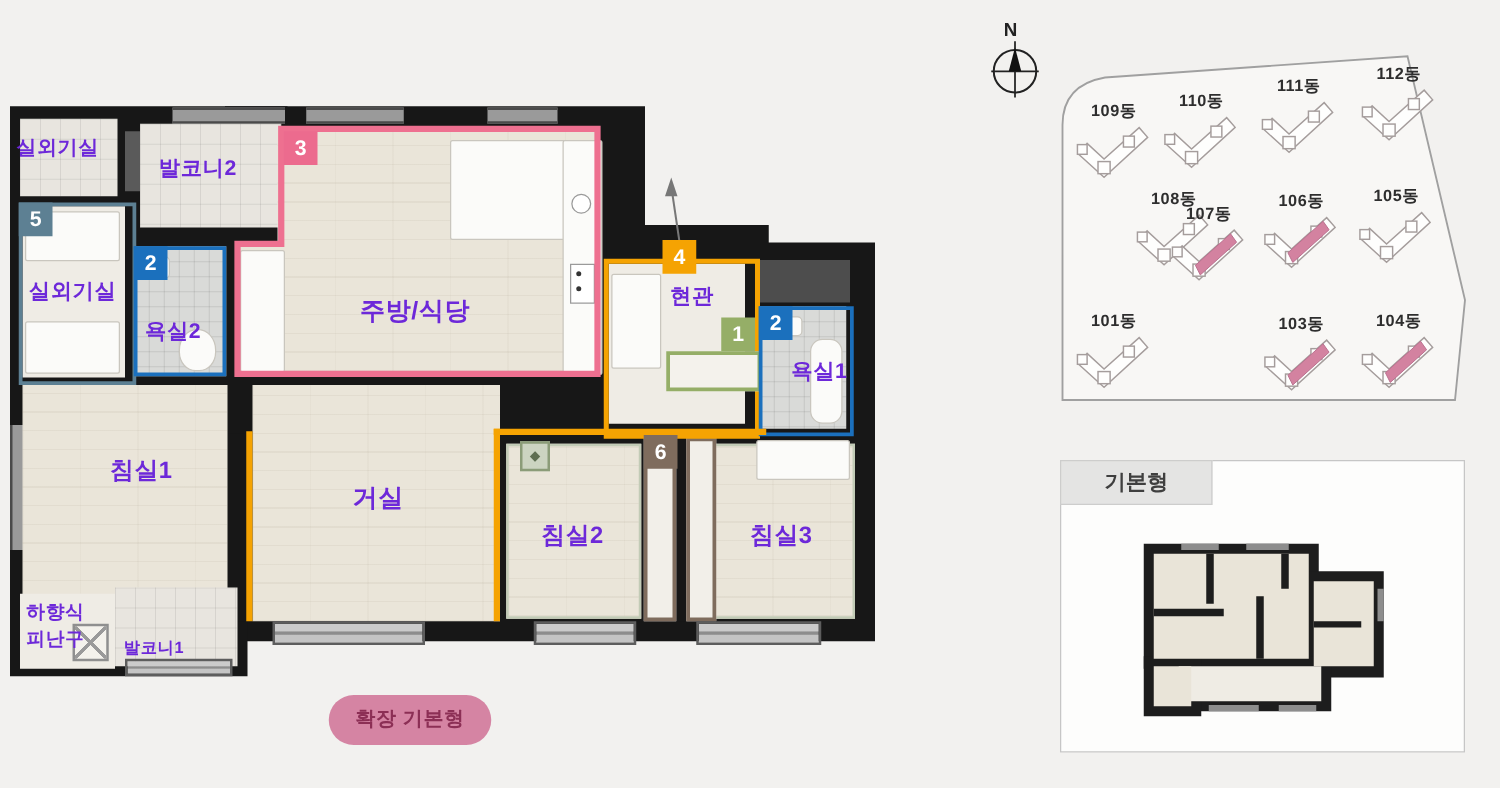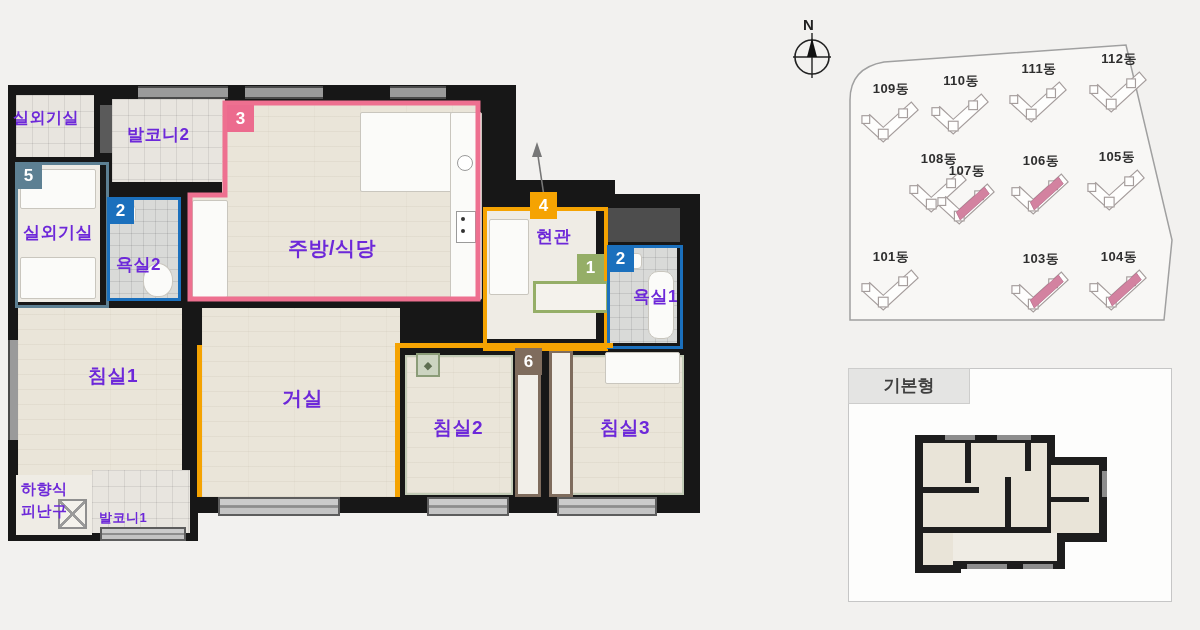--- a/index.html
+++ b/index.html
@@ -159,20 +159,21 @@
     <div class="lbl" style="left:625px;top:200px;font-size:17px;">욕실1</div>
     <div class="lbl" style="left:80px;top:278px;font-size:19px;">침실1</div>
     <div class="lbl" style="left:274px;top:300px;font-size:20px;">거실</div>
     <div class="lbl" style="left:425px;top:330px;font-size:19px;">침실2</div>
     <div class="lbl" style="left:592px;top:330px;font-size:19px;">침실3</div>
     <div class="lbl" style="left:13px;top:395px;font-size:15px;">하향식</div>
     <div class="lbl" style="left:13px;top:417px;font-size:15px;">피난구</div>
     <div class="lbl" style="left:91px;top:424px;font-size:13px;">발코니1</div>
   </div>
 
+  <div class="cta">확장 기본형</div>
 
   <span class="compassN">N</span>
   <svg style="position:absolute;left:789px;top:30px;" width="46" height="50" viewBox="0 0 46 50">
     <circle cx="23" cy="27" r="17" fill="none" stroke="#222" stroke-width="1.6"></circle>
     <line x1="23" y1="3" x2="23" y2="48" stroke="#222" stroke-width="1.4"></line>
     <line x1="4" y1="27" x2="42" y2="27" stroke="#222" stroke-width="1.4"></line>
     <polygon points="23,8 18,27 28,27" fill="#111"></polygon>
   </svg>
 
   <svg style="position:absolute;left:840px;top:32px;" width="350" height="292" viewBox="0 0 350 292">

